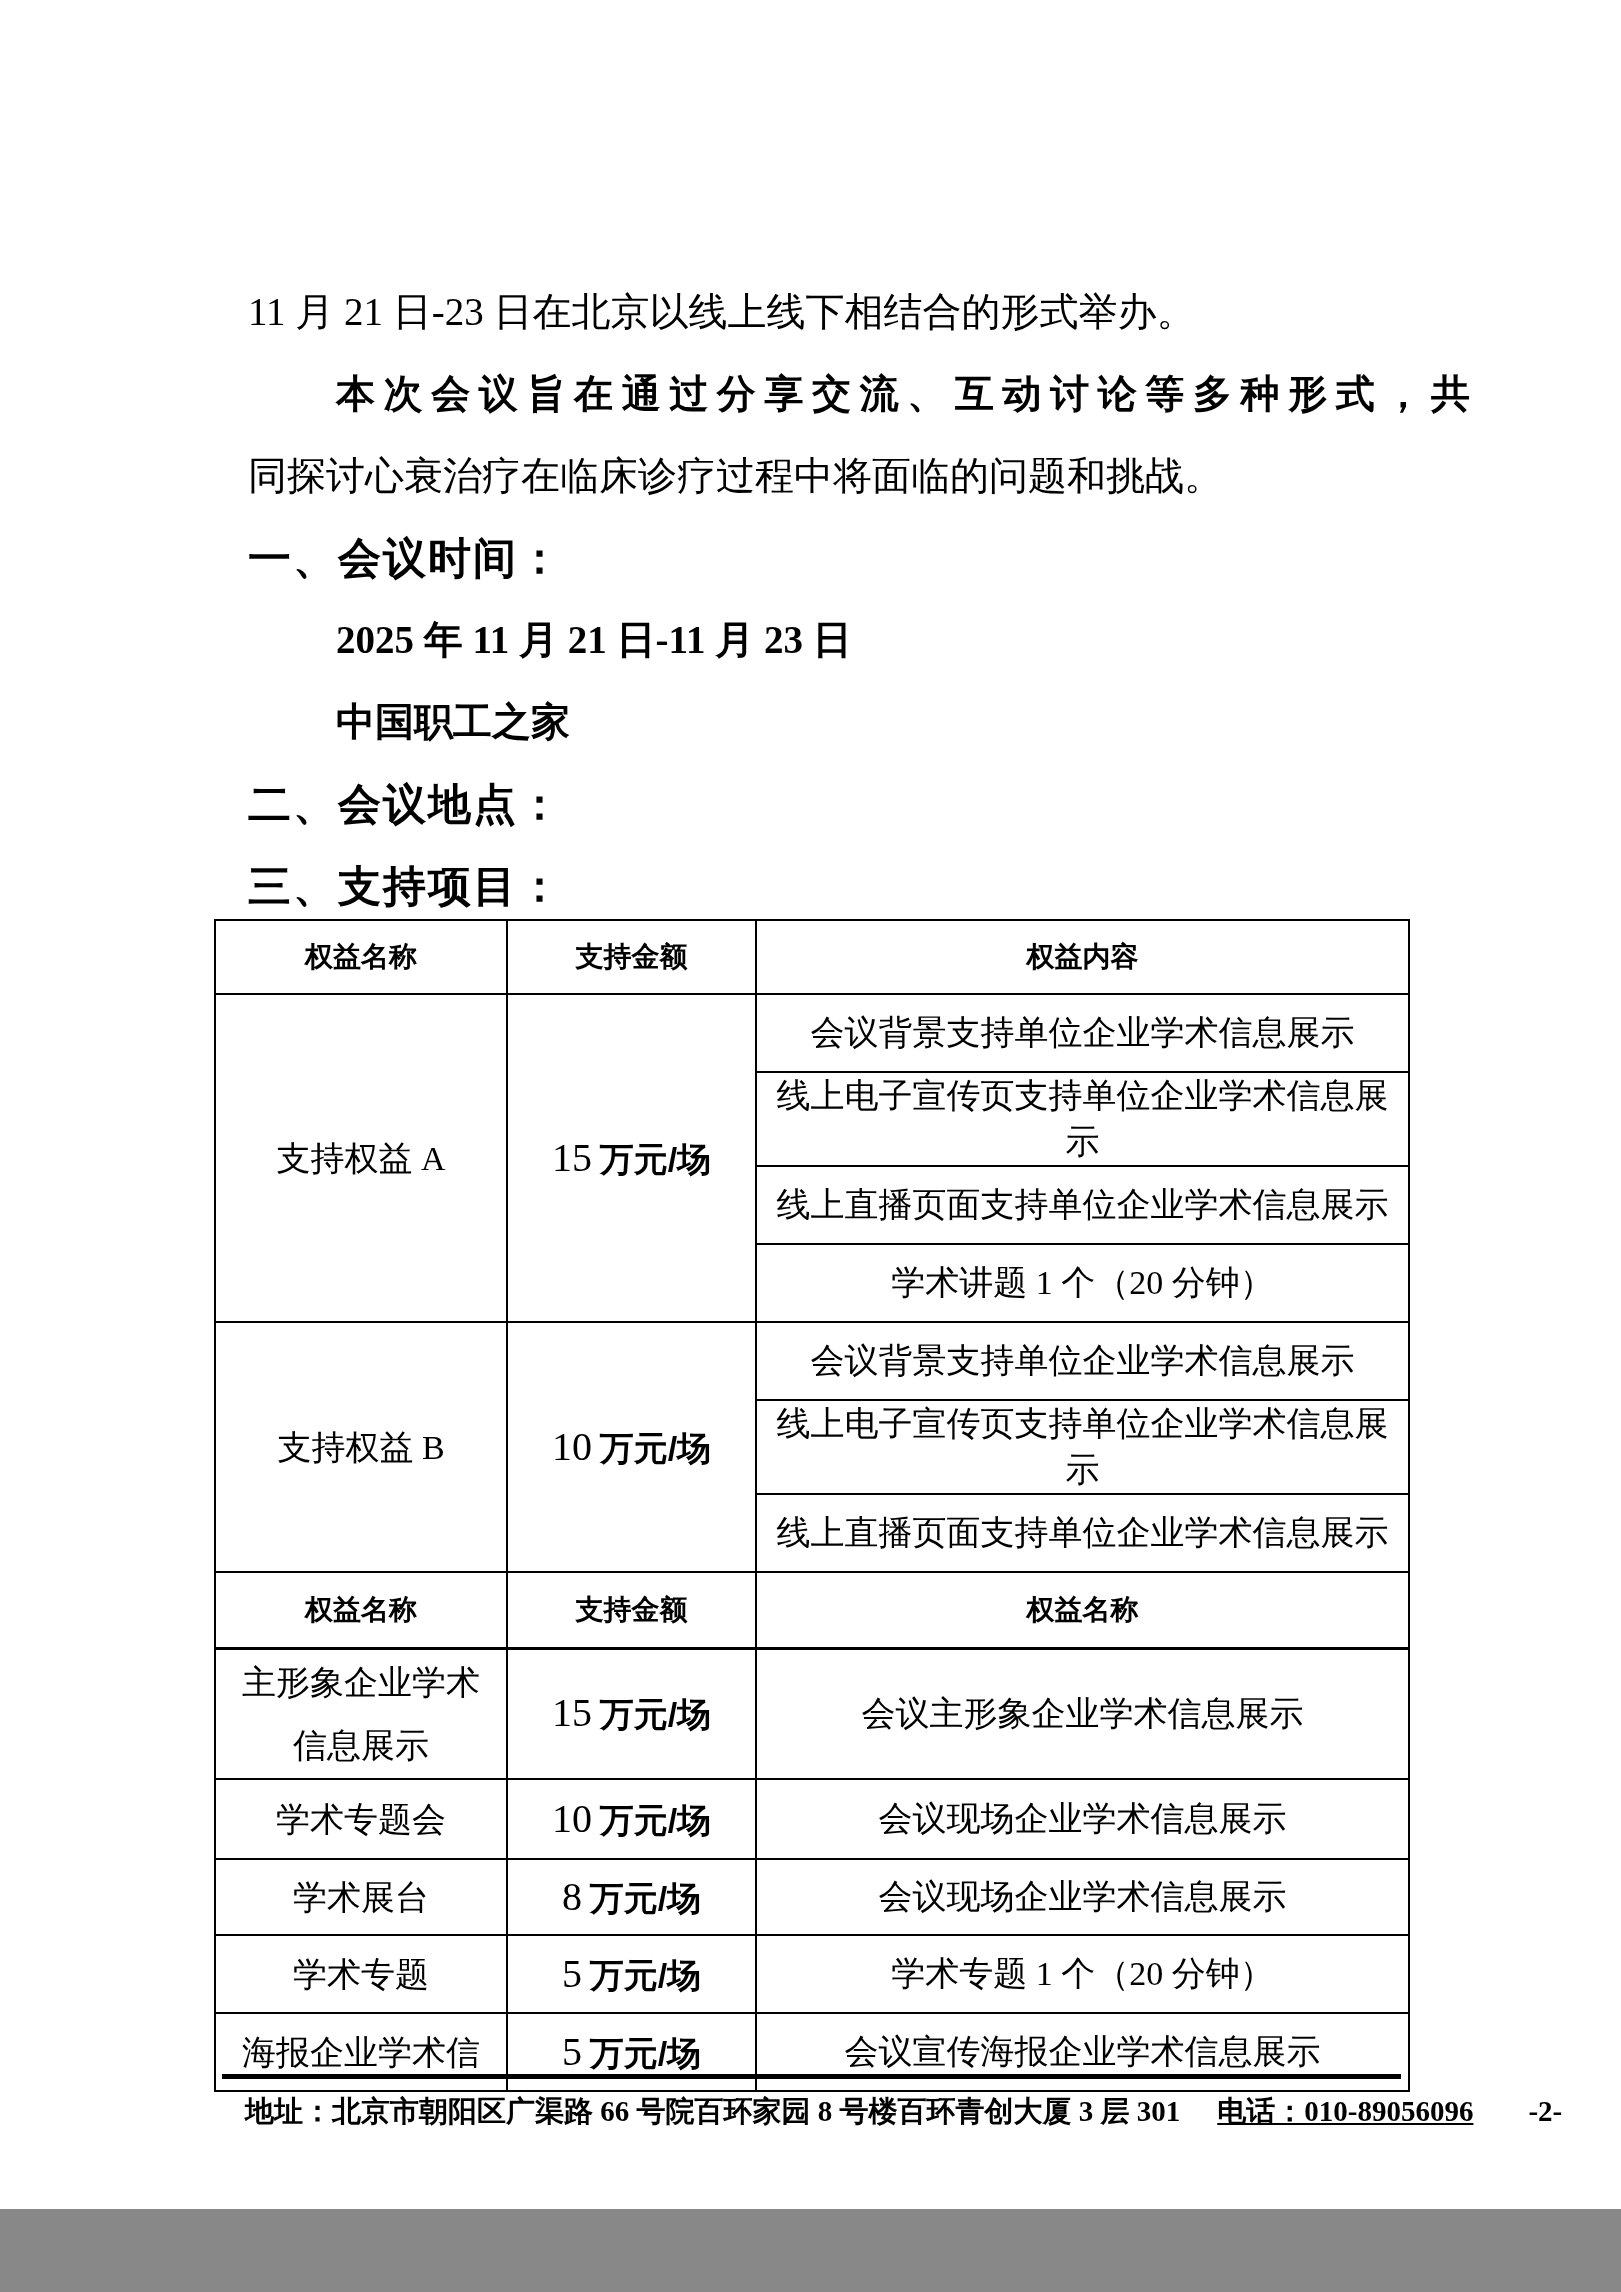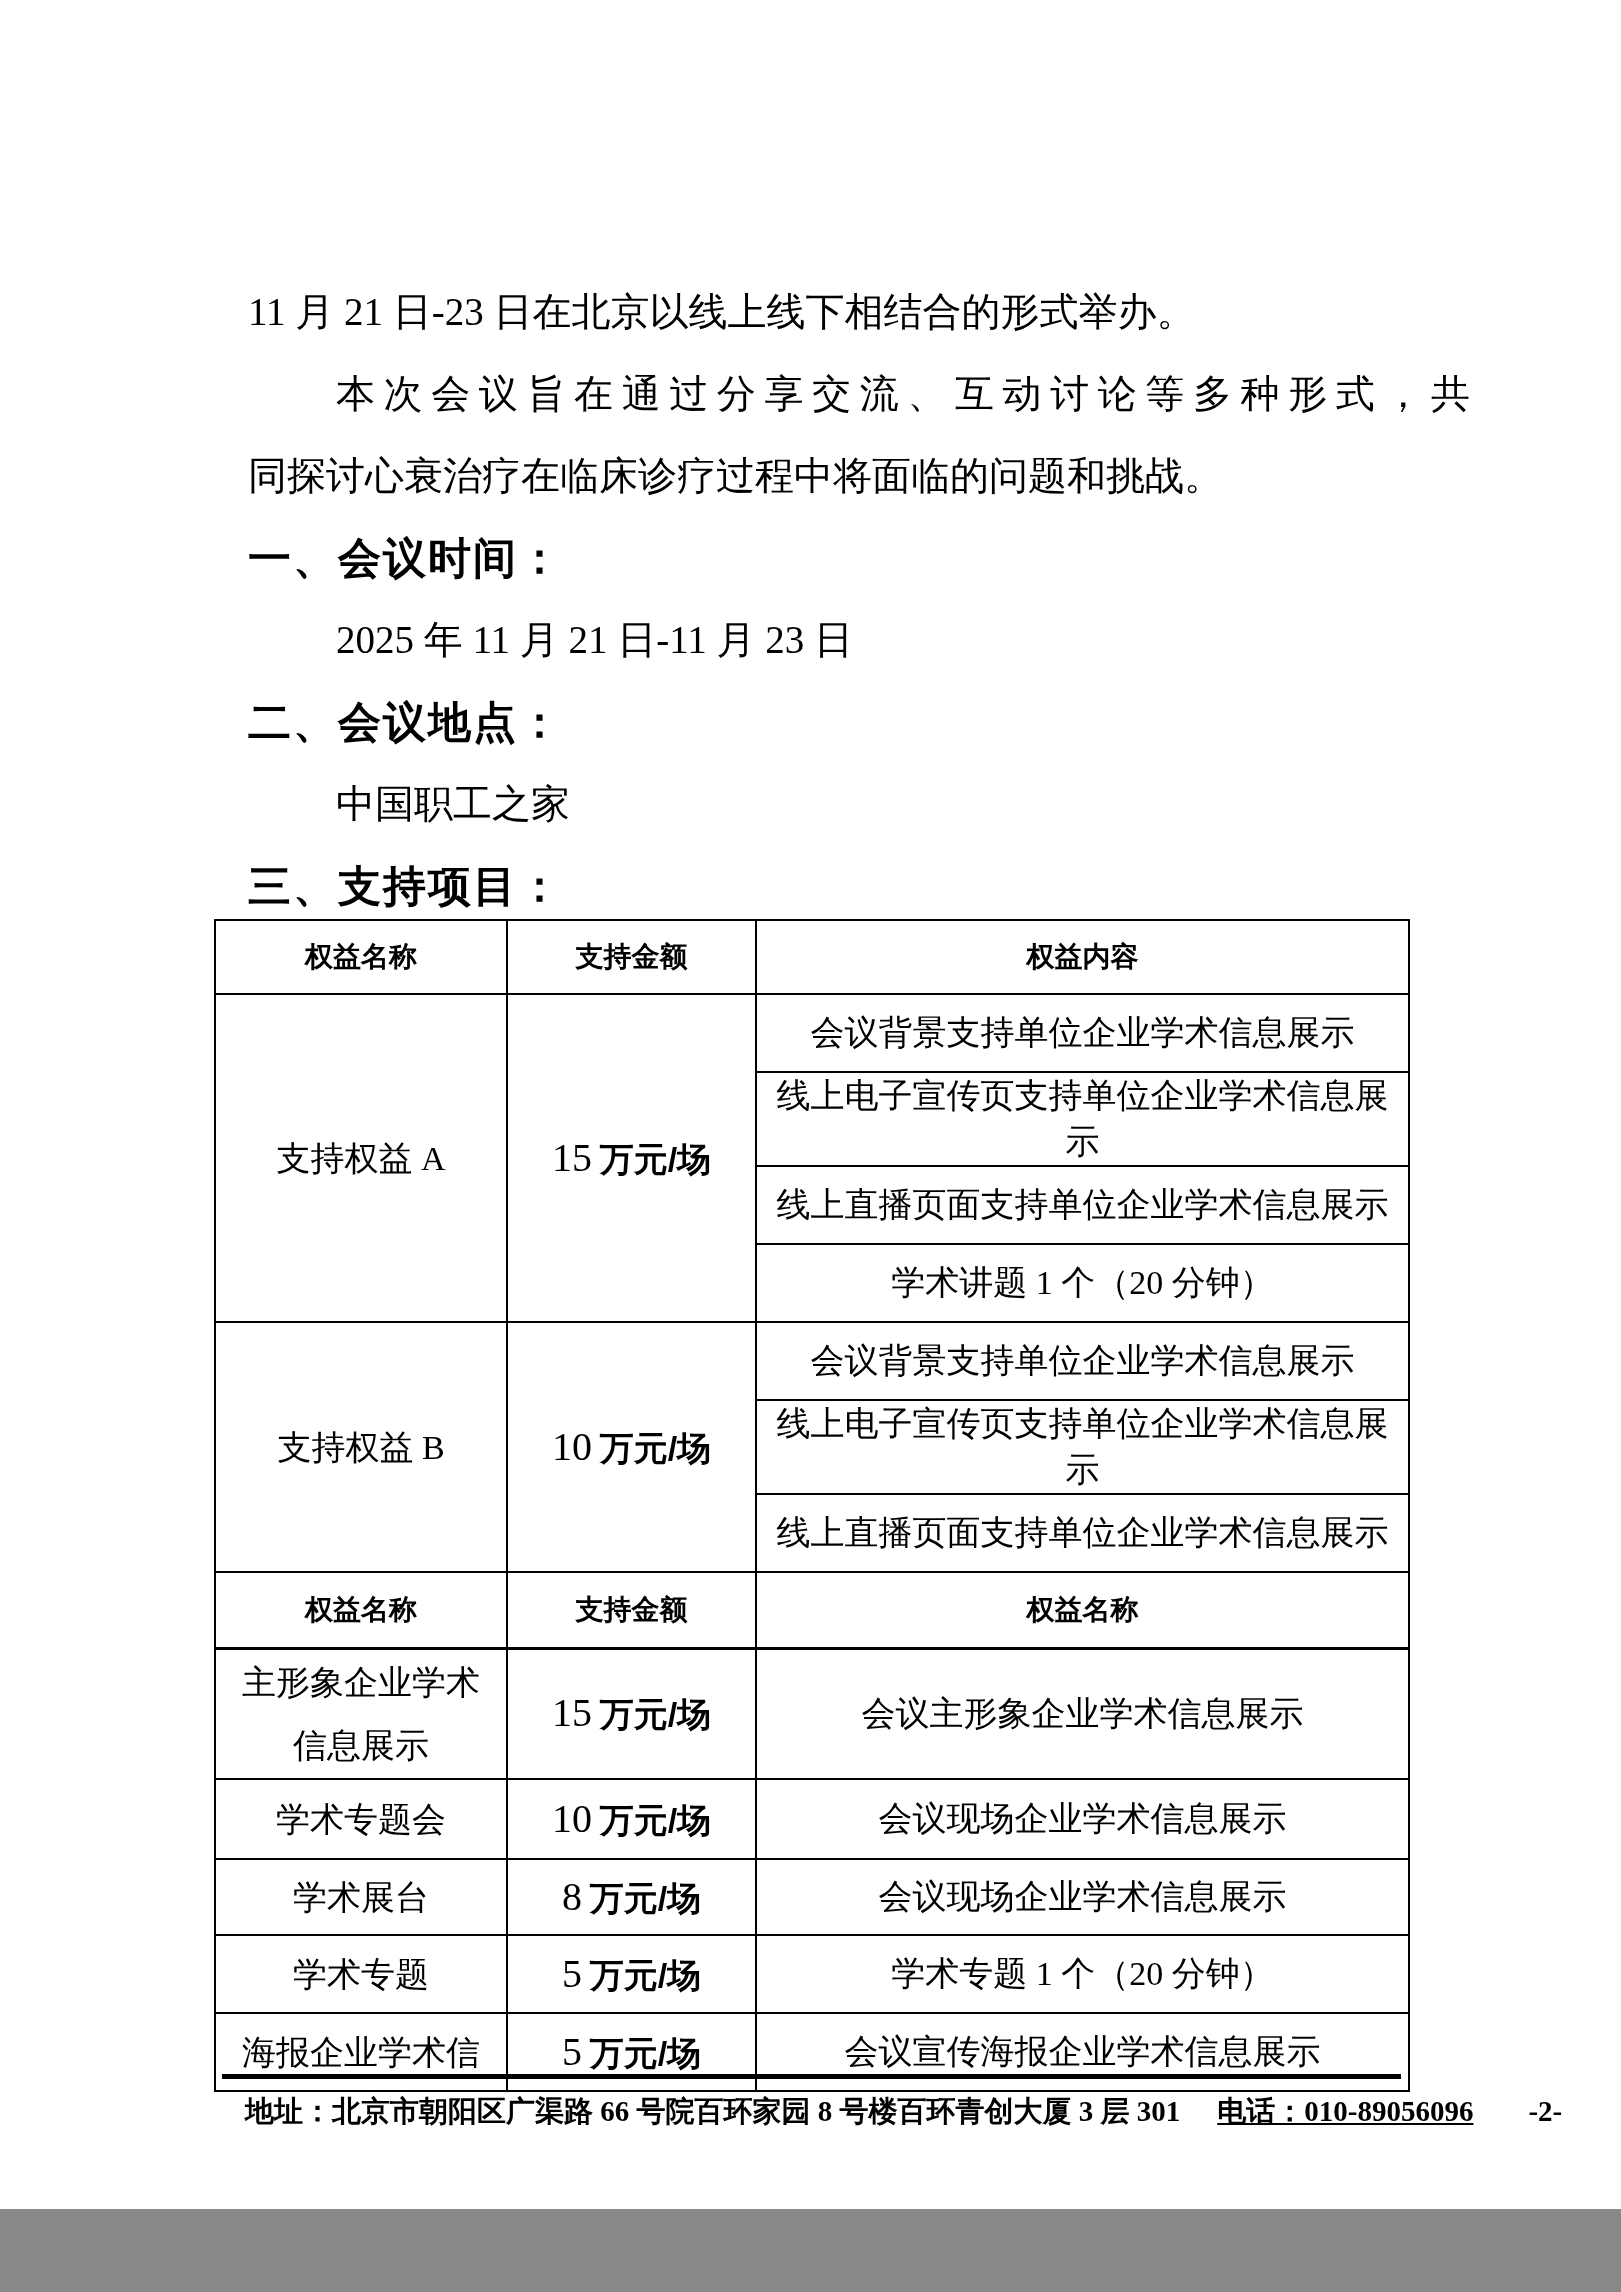--- a/index.html
+++ b/index.html
@@ -20,21 +20,21 @@
     top: 271px;
     width: 1222px;
   }
   .line {
     font-size: 39px;
     line-height: 82px;
     height: 82px;
     white-space: nowrap;
   }
   .line.wrapline { white-space: normal; }
-  .indent { padding-left: 88px; }
+  .indent { padding-left: 88px; font-weight: bold; }
   .fill {
     text-align: justify;
     text-align-last: justify;
     white-space: normal;
   }
   .heading {
     font-family: "Liberation Sans", "DejaVu Sans", sans-serif;
     font-weight: 700;
     font-size: 43px;
     letter-spacing: 2px;
@@ -106,22 +106,22 @@
 <body>
 
 <div class="page">
 
   <div class="body-text">
     <div class="line wrapline">11 月 21 日-23 日在北京以线上线下相结合的形式举办。</div>
     <div class="line indent fill">本次会议旨在通过分享交流、互动讨论等多种形式，共</div>
     <div class="line wrapline">同探讨心衰治疗在临床诊疗过程中将面临的问题和挑战。</div>
     <div class="line heading">一、会议时间：</div>
     <div class="line indent">2025 年 11 月 21 日-11 月 23 日</div>
+    <div class="line indent">中国职工之家</div>
     <div class="line heading">二、会议地点：</div>
-    <div class="line indent">中国职工之家</div>
     <div class="line heading">三、支持项目：</div>
   </div>
 
   <table class="support">
     <colgroup>
       <col style="width:292px">
       <col style="width:249px">
       <col style="width:653px">
     </colgroup>
     <tbody>

